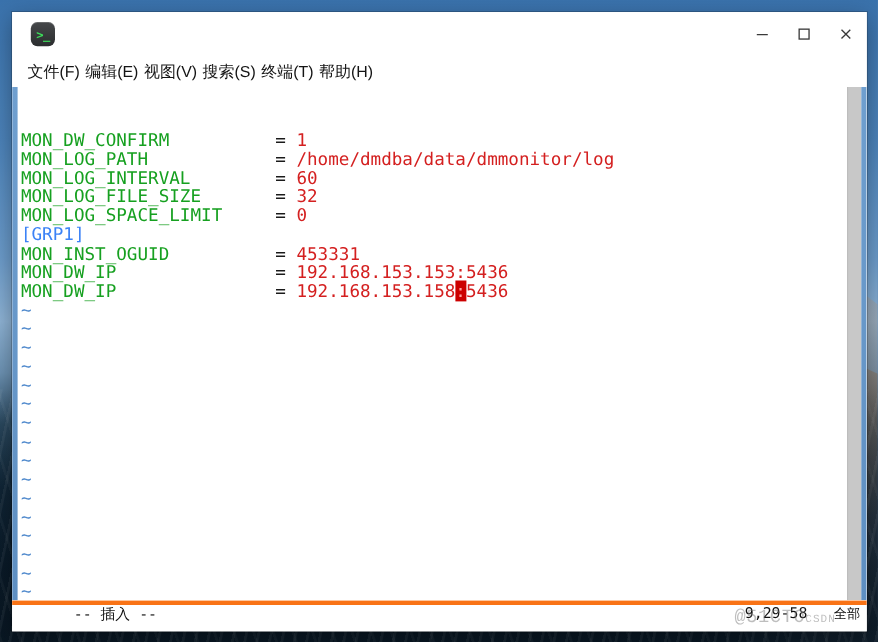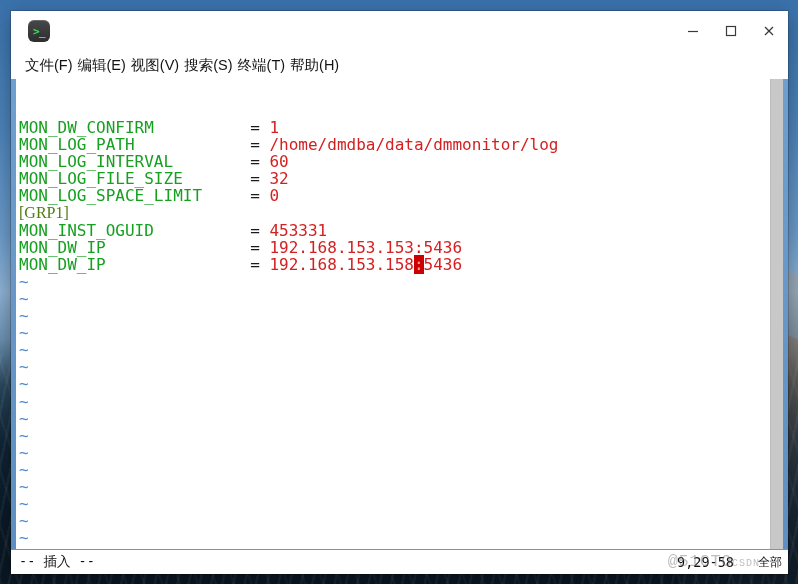--- a/index.html
+++ b/index.html
@@ -173,21 +173,21 @@
     font-family: "DejaVu Sans Mono", "Liberation Mono", monospace;
     font-size: 16px;
     line-height: 17.1px;
     white-space: pre;
     margin-top: 38px;
   }
   .line { height: 17.1px; }
   .k   { color: #16a020; }   
   .eq  { color: #1a1a1a; }   
   .v   { color: #d42020; }   
-  .sec { color: #4d7c0f; font-family: Liberation Serif, serif; }   
+  .sec { color: #3b82f6; }   
   .tilde { color: #4d88cc; } 
   .cursor {
     background: #cc0000;
     color: #ff9d9d;
   }
 
   
   #scrollbar {
     position: absolute;
     right: 5px;
@@ -213,25 +213,25 @@
     background: linear-gradient(180deg, #6f9fcf, #5e8fc2);
   }
 
   
   #statusbar {
     flex: 0 0 24px;
     height: 24px;
     background: #ffffff;
     position: relative;
     display: flex;
-    align-items: center;
     font-family: "DejaVu Sans Mono", "Liberation Mono", monospace;
     font-size: 13.5px;
     color: #111;
-    border-top: 1px solid #f97316;
+    border-top: 4px solid #f97316;
+    padding-left: 48px;
   }
   #status-left {
     margin-left: 8px;
     white-space: pre;
     font-family: "DejaVu Sans Mono", monospace;
   }
   #status-right {
     position: absolute;
     right: 54px;
     white-space: pre;

